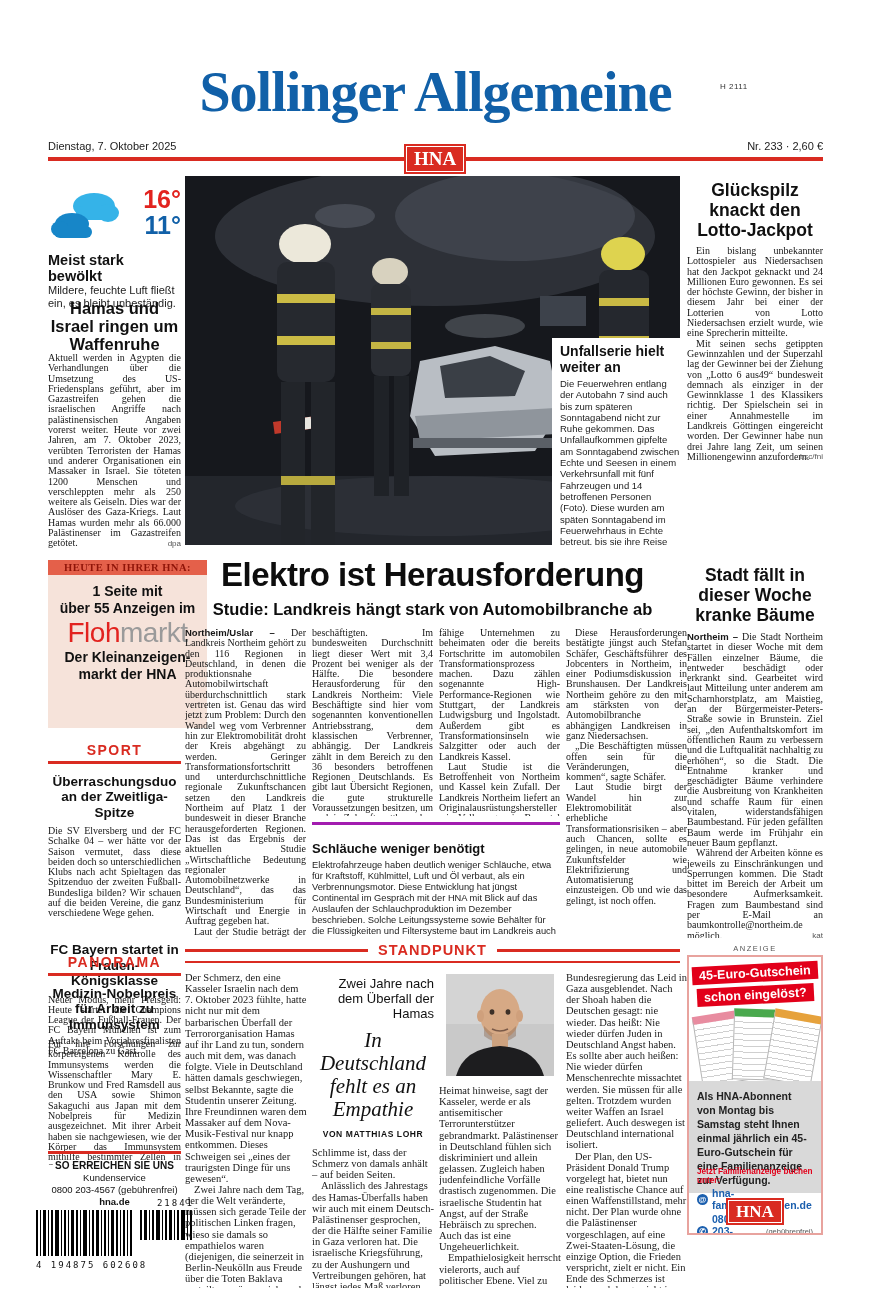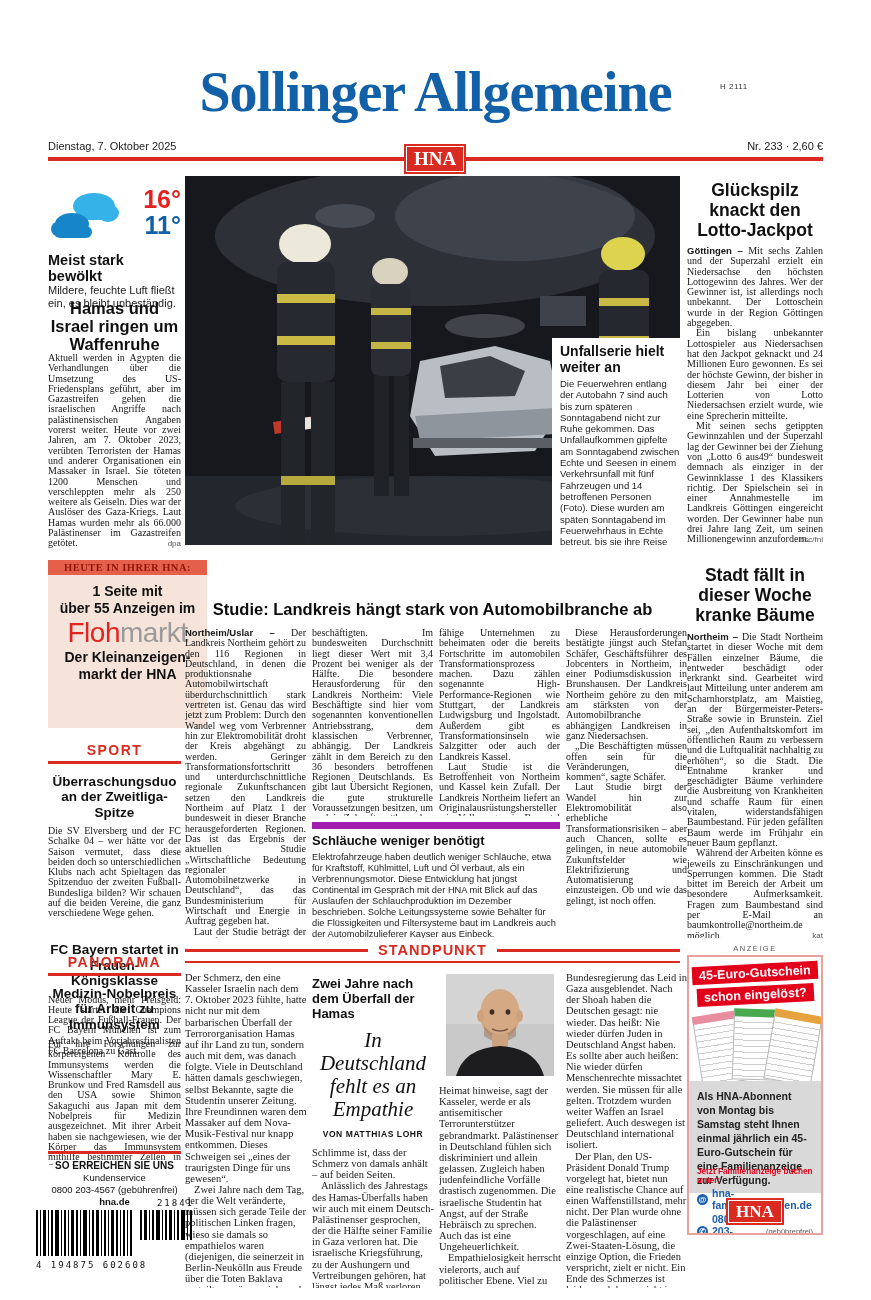--- a/index.html
+++ b/index.html
@@ -37,31 +37,31 @@
   .brand{font-weight:normal;font-size:28px;line-height:32px;text-align:center;letter-spacing:-.5px;}
   .brand .r{color:#e2231f;} .brand .g{color:#9a9a9a;}
   
   .photo-wrap{background:#14161a;overflow:hidden;}
   .caption-box{background:#fff;padding:6px 0 0 8px;box-sizing:border-box;}
   .cap-head{font-weight:bold;font-size:14px;line-height:15.5px;}
   .cap-text{font-size:9.5px;line-height:11.3px;color:#1c1c1c;margin-top:3px;}
   
   .main-head{font-weight:bold;font-size:33px;letter-spacing:-.5px;text-align:center;white-space:nowrap;color:#0d0d0d;}
   .main-sub{font-weight:bold;font-size:16.5px;text-align:center;margin-top:4px;color:#0d0d0d;}
-  .infobox{border-top:7px solid #a21caf;padding-top:4px;box-sizing:border-box;}
+  .infobox{border-top:3px solid #a21caf;padding-top:16px;box-sizing:border-box;}
   .infobox-head{font-weight:bold;font-size:13px;margin-bottom:4px;}
   .infobox-text{font-size:9.3px;line-height:11px;color:#1c1c1c;}
   
   .sp-header{display:flex;align-items:center;gap:10px;}
   .sp-header::before,.sp-header::after{content:"";flex:1;height:3px;background:#d92b21;}
   .sp-title-txt{color:#d92b21;font-weight:bold;font-size:14.5px;letter-spacing:1px;}
   .sp-rule{height:1.5px;background:#d92b21;margin-top:3px;}
   .spbody{font-family:"Liberation Serif",serif;font-size:10.5px;line-height:11.15px;color:#1a1a1a;}
   .spbody p{margin:0;} .spbody p.ind{text-indent:9px;}
-  .kicker{font-weight:bold;font-size:13px;line-height:15px;text-align:left;}
+  .kicker{font-weight:normal;font-size:13px;line-height:15px;text-align:right;}
   .sp-title{font-family:"Liberation Serif",serif;font-style:italic;font-size:21px;line-height:23px;text-align:center;margin-top:8px;}
   .byline{font-weight:bold;font-size:8.5px;letter-spacing:.6px;text-align:center;margin:8px 0 8px;}
   
   .credit-sm{text-align:right;font-size:8px;color:#555;font-family:"Liberation Sans",sans-serif;margin-top:-10px;}
   
   .ad-label{font-size:7.5px;letter-spacing:1.5px;color:#555;text-align:center;}
   .ad-box{border:2px solid #e8a39e;background:#fff;box-sizing:border-box;overflow:hidden;}
   .ad-banner{position:absolute;background:#e2001a;color:#fff;font-weight:bold;font-size:12.5px;
              padding:2px 7px;transform:rotate(-3deg);white-space:nowrap;}
   .coupon{position:absolute;background:#fff;border:1px solid #b5b5b5;width:46px;height:62px;
@@ -272,20 +272,21 @@
     <div class="caption-box abs" style="right:0;bottom:0;width:128px;height:207px;">
       <div class="cap-head">Unfallserie hielt weiter an</div>
       <div class="cap-text">
         <span>Die Feuerwehren entlang der Autobahn 7 sind auch bis zum späteren Sonntagabend nicht zur Ruhe gekommen. Das Unfallaufkommen gipfelte am Sonntagabend zwischen Echte und Seesen in einem Verkehrsunfall mit fünf Fahrzeugen und 14 betroffenen Personen (Foto). Diese wurden am späten Sonntagabend im Feuerwehrhaus in Echte betreut, bis sie ihre Reise fortsetzen konnten.</span>
         
       </div>
 
     </div>
   </div>
 
+  <div class="abs main-head" style="left:185px;top:556px;width:495px;">Elektro ist Herausforderung</div>
   <div class="abs main-sub" style="left:185px;top:596px;width:495px;">Studie: Landkreis hängt stark von Automobilbranche ab</div>
 
   <div class="abs nbody" style="left:185px;top:628px;width:121px;height:310px;overflow:hidden;">
     <p><b class="lead">Northeim/Uslar –</b> <span>Der Landkreis Northeim gehört zu den 116 Regionen in Deutschland, in denen die produktionsnahe Automobilwirtschaft überdurchschnittlich stark vertreten ist. Genau das wird jetzt zum Problem: Durch den Wandel weg vom Verbrenner hin zur Elektromobilität droht der Kreis abgehängt zu werden. Geringer Transformationsfortschritt und unterdurchschnittliche regionale Zukunftschancen setzen den Landkreis Northeim auf Platz 1 der bundesweit in dieser Branche herausgeforderten Regionen. Das ist das Ergebnis der aktuellen Studie „Wirtschaftliche Bedeutung regionaler Automobilnetzwerke in Deutschland“, das das Bundesministerium für Wirtschaft und Energie in Auftrag gegeben hat.</span></p>
     <p class="ind">Laut der Studie beträgt der Beschäftigtenanteil in der produktionsnahen Automobilwirtschaft im Landkreis Northeim 7,2 Prozent der Gesamt-</p>
   </div>
   <div class="abs nbody" style="left:312px;top:628px;width:121px;height:188px;overflow:hidden;">
     <p>beschäftigten. Im bundesweiten Durchschnitt liegt dieser Wert mit 3,4 Prozent bei weniger als der Hälfte. Die besondere Herausforderung für den Landkreis Northeim: Viele Beschäftigte sind hier vom sogenannten konventionellen Antriebsstrang, dem klassischen Verbrenner, abhängig. Der Landkreis zählt in dem Bereich zu den 36 besonders betroffenen Regionen Deutschlands. Es gibt laut Übersicht Regionen, die gute strukturelle Voraussetzungen besitzen, um auch in Zukunft wettbewerbs-</p>
   </div>
   <div class="abs nbody" style="left:439px;top:628px;width:121px;height:188px;overflow:hidden;">
@@ -300,21 +301,20 @@
   </div>
 
   <div class="abs infobox" style="left:312px;top:822px;width:248px;height:116px;overflow:hidden;">
     <div class="infobox-head">Schläuche weniger benötigt</div>
     <div class="infobox-text">Elektrofahrzeuge haben deutlich weniger Schläuche, etwa für Kraftstoff, Kühlmittel, Luft und Öl verbaut, als ein Verbrennungsmotor. Diese Entwicklung hat jüngst Continental im Gespräch mit der HNA mit Blick auf das Auslaufen der Schlauchproduktion im Dezember beschrieben. Solche Leitungssysteme sowie Behälter für die Flüssigkeiten und Filtersysteme baut im Landkreis auch der Automobilzulieferer Kayser aus Einbeck.</div>
     <div class="credit" style="margin-top:0;">kmn</div>
   </div>
 
   <div class="abs headline-s" style="left:687px;top:180px;width:136px;font-size:17.5px;line-height:20px;">Glückspilz knackt den Lotto-Jackpot</div>
   <div class="abs nbody" style="left:687px;top:246px;width:136px;height:312px;overflow:hidden;">
-    <p><b class="lead">Göttingen –</b> <span>Mit sechs Zahlen und der Superzahl erzielt ein Niedersachse den höchsten Lottogewinn des Jahres. Wer der Gewinner ist, ist allerdings noch unbekannt. Der Lottoschein wurde in der Region Göttingen abgegeben.</span></p>
     <p class="ind">Ein bislang unbekannter Lottospieler aus Niedersachsen hat den Jackpot geknackt und 24 Millionen Euro gewonnen. Es sei der höchste Gewinn, der bisher in diesem Jahr bei einer der Lotterien von Lotto Niedersachsen erzielt wurde, wie eine Sprecherin mitteilte.</p>
     <p class="ind">Mit seinen sechs getippten Gewinnzahlen und der Superzahl lag der Gewinner bei der Ziehung von „Lotto 6 aus49“ bundesweit demnach als einziger in der Gewinnklasse 1 des Klassikers richtig. Der Spielschein sei in einer Annahmestelle im Landkreis Göttingen eingereicht worden. Der Gewinner habe nun drei Jahre lang Zeit, um seinen Millionengewinn anzufordern.</p>
     <div class="credit-sm">bsc/fni</div>
   </div>
 
   <div class="abs headline-s" style="left:687px;top:565px;width:136px;font-size:17.5px;line-height:20px;">Stadt fällt in dieser Woche kranke Bäume</div>
   <div class="abs nbody" style="left:687px;top:632px;width:136px;height:306px;overflow:hidden;">
     <p><b class="lead">Northeim –</b> <span>Die Stadt Northeim startet in dieser Woche mit dem Fällen einzelner Bäume, die entweder beschädigt oder erkrankt sind. Gearbeitet wird laut Mitteilung unter anderem am Scharnhorstplatz, am Maistieg, an der Bürgermeister-Peters-Straße sowie in Brunstein. Ziel sei, „den Aufenthaltskomfort im öffentlichen Raum zu verbessern und die Luftqualität nachhaltig zu erhöhen“, so die Stadt. Die Entnahme kranker und geschädigter Bäume verhindere die Ausbreitung von Krankheiten und schaffe Raum für einen vitalen, widerstandsfähigen Baumbestand. Für jeden gefällten Baum werde im Frühjahr ein neuer Baum gepflanzt.</span></p>
     <p class="ind">Während der Arbeiten könne es jeweils zu Einschränkungen und Sperrungen kommen. Die Stadt bittet im Bereich der Arbeit um besondere Aufmerksamkeit. Fragen zum Baumbestand sind per E-Mail an baumkontrolle@northeim.de möglich.</p>
     <div class="credit-sm">kat</div>

